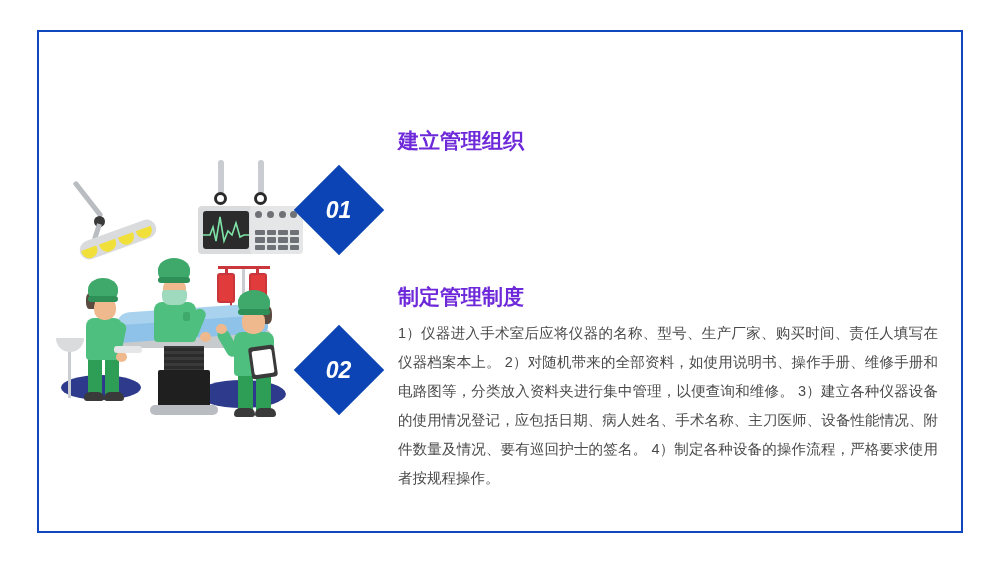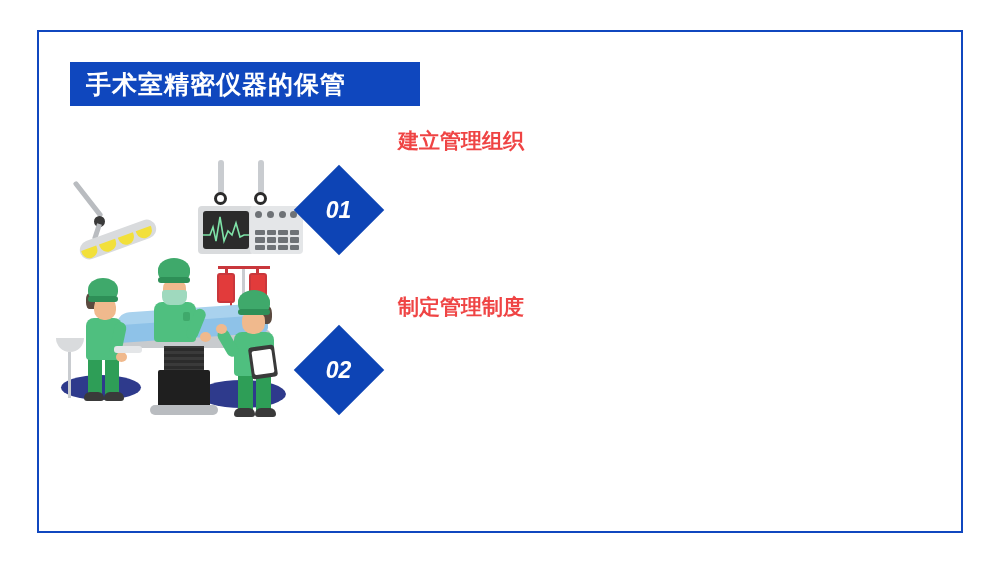--- a/index.html
+++ b/index.html
@@ -52,35 +52,35 @@
     font-weight:bold;
     font-style:italic;
     letter-spacing:0px;
   }
   #d1{left:307px;top:178px;}
   #d2{left:307px;top:338px;}
 
   
   .col{position:absolute;left:398px;width:540px;}
   .sec-head{
-    color:#ef4444;
+    color:#6d28d9;
     font-size:21px;
     font-weight:bold;
     margin:0 0 10px 0;
     line-height:1.2;
   }
   .sec-body{
     color:#4A4A4A;
     font-size:14.5px;
     line-height:2.0;
     margin:0;
     text-align:justify;
   }
   #sec1{top:128px;}
-  #sec2{top:294px;}
+  #sec2{top:284px;}
 
   
   .illus{position:absolute;left:50px;top:160px;width:255px;height:255px;}
 
   .el{position:absolute;}
 
   
   .floor{position:absolute;border-radius:50%;background:#2E3A8C;}
   .floor-l{left:11px;top:215px;width:80px;height:25px;}
   .floor-r{left:148px;top:220px;width:88px;height:28px;}
@@ -197,23 +197,20 @@
 
   .ecg{position:absolute;left:0;top:0;width:46px;height:38px;}
 </style>
 </head>
 <body>
 
 <div class="slide">
 
   <div class="frame"></div>
 
-  <div class="title-banner">
-    <span>手术室精密仪器的保管</span>
-  </div>
 
   <div class="illus">
 
     <div class="floor floor-l"></div>
     <div class="floor floor-r"></div>
 
     <div class="el lamp-arm1"></div>
     <div class="el lamp-joint"></div>
     <div class="el lamp-arm2"></div>
     <div class="el lamp-head"></div>
@@ -324,15 +321,16 @@
   <div class="diamond" id="d2">
     <span>02</span>
   </div>
 
   <div class="col" id="sec1">
     <h2 class="sec-head">建立管理组织</h2>
   </div>
 
   <div class="col" id="sec2">
     <h2 class="sec-head">制定管理制度</h2>
+    <p class="sec-body">1）仪器进入手术室后应将仪器的名称、型号、生产厂家、购买时间、责任人填写在仪器档案本上。 2）对随机带来的全部资料，如使用说明书、操作手册、维修手册和电路图等，分类放入资料夹进行集中管理，以便查询和维修。 3）建立各种仪器设备的使用情况登记，应包括日期、病人姓名、手术名称、主刀医师、设备性能情况、附件数量及情况、要有巡回护士的签名。 4）制定各种设备的操作流程，严格要求使用者按规程操作。</p>
   </div>
 
 </div>
 
 </body></html>

